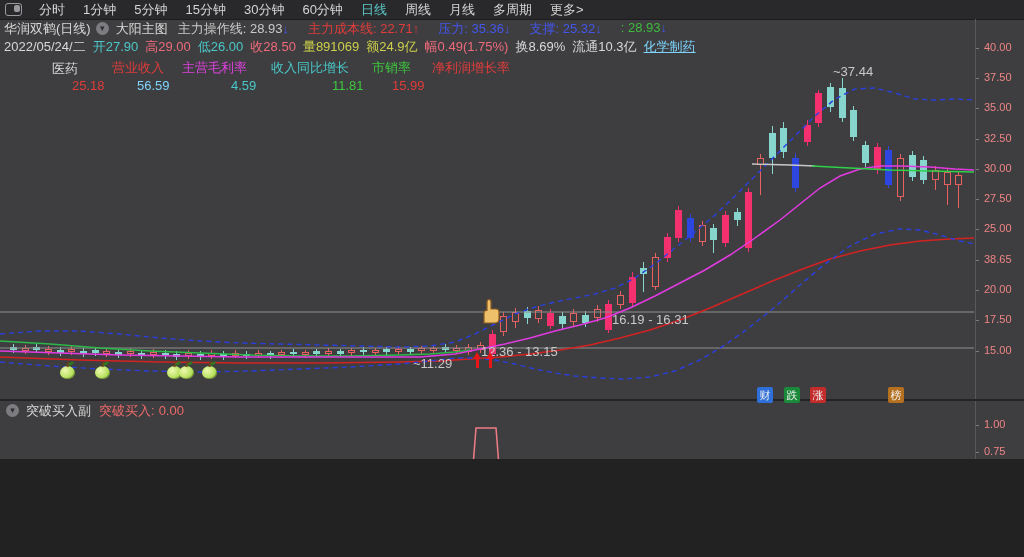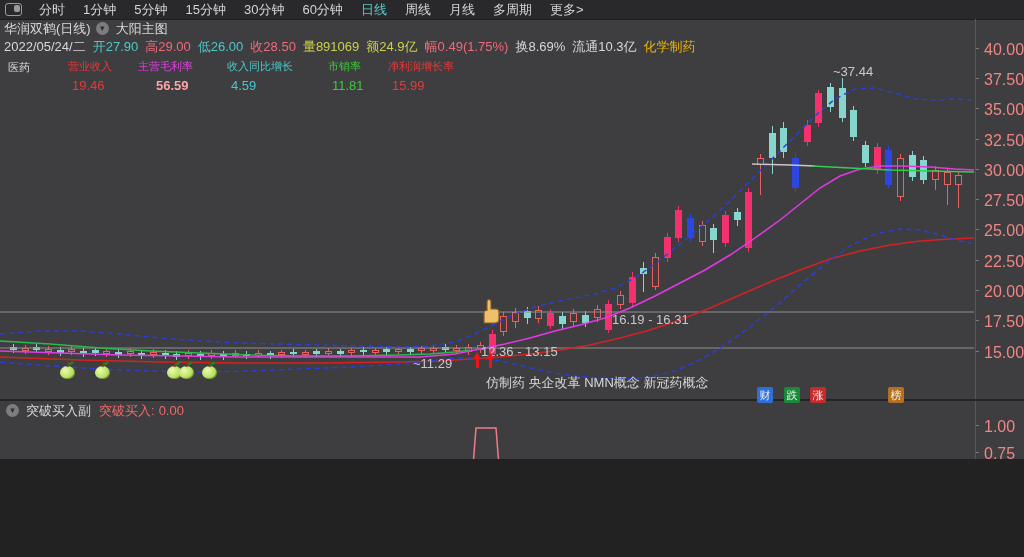--- a/index.html
+++ b/index.html
@@ -17,33 +17,33 @@
   #toolbar-right{margin-left:auto;display:flex;align-items:center;}
   .tbtn{padding:0 10px;border-left:1px solid #48484c;color:#d5d5d5;white-space:nowrap;}
   .tbtn:first-child{border-left:none;}
   
   #row2{position:absolute;left:4px;top:20px;height:17px;display:flex;align-items:center;white-space:nowrap;}
   #row3{position:absolute;left:4px;top:38px;height:17px;display:flex;align-items:flex-start;white-space:nowrap;}
   #row2 span,#row3 span{margin-right:7px;}
   .chev{width:13px;height:13px;border-radius:50%;background:#7d7d81;color:#2e2e30;font-size:9px;line-height:12px;
         text-align:center;margin-right:7px;flex:0 0 auto;}
   
-  .fund-h{position:absolute;font-size:11px;}
+  .fund-h{position:absolute;font-size:13px;margin-left:44px;}
   .fund-v{position:absolute;font-size:13px;}
   
   #candles,#overlay,#axis-layer{position:absolute;left:0;top:0;width:1024px;height:557px;}
   #linesvg{position:absolute;left:0;top:0;z-index:2;}
   #candles{z-index:1;}
   #overlay{z-index:3;}
   .wick{position:absolute;width:1px;}
   .body{position:absolute;width:7px;}
   .anno{position:absolute;color:#c9c9c9;font-size:13px;white-space:nowrap;}
   .badge{position:absolute;width:16px;height:16px;border-radius:2px;color:#f2f2f2;font-size:11px;
          line-height:16px;text-align:center;}
-  .ylab{position:absolute;color:#ef8585;font-size:16px;}
+  .ylab{position:absolute;color:#ef8585;font-size:11px;}
   .xlab{position:absolute;color:#ef8585;font-size:12px;}
   .tick{position:absolute;width:4px;height:1px;background:#7a7a7a;}
   .apple{position:absolute;width:15px;height:13px;border-radius:50% 50% 48% 48%;
          background:radial-gradient(circle at 35% 35%,#eef9b0,#b5e05c 60%,#8cc43e);
          box-shadow:inset -1px -1px 0 rgba(0,0,0,.28);}
   .apple::before{content:"";position:absolute;left:7px;top:-4px;width:2px;height:5px;background:#6e4418;transform:rotate(14deg);}
   .apple::after{content:"";position:absolute;left:8px;top:-4px;width:6px;height:3px;border-radius:50%;background:#2f7a1f;transform:rotate(-28deg);}
   .buy-arrow{position:absolute;width:9px;}
   .buy-arrow .head{width:0;height:0;border-left:4.5px solid transparent;border-right:4.5px solid transparent;border-bottom:7px solid #e81616;}
   .buy-arrow .stem{width:3px;height:9px;background:#e81616;margin:0 auto;}
@@ -78,42 +78,49 @@
         <span class="tab">月线</span>
         <span class="tab">多周期</span>
         <span class="tab">更多&gt;</span>
       </div>
   </div>
 
   <div id="row2">
     <span style="margin-right:5px;">华润双鹤(日线)</span>
     <div class="chev">▾</div>
     <span style="margin-right:10px;">大阳主图</span>
+    <span id="row2-indicators" style="display:flex;margin-right:0;">
+        <span style="color: rgb(201, 201, 201); margin-right: 12px;">主力操作线: 28.93<span style="color: rgb(68, 85, 238);">↓</span></span>
+        <span style="color: rgb(226, 59, 59); margin-right: 12px;">主力成本线: 22.71<span style="color: rgb(226, 59, 59);">↑</span></span>
+        <span style="color: rgb(68, 85, 238); margin-right: 12px;">压力: 35.36<span style="color: rgb(68, 85, 238);">↓</span></span>
+        <span style="color: rgb(68, 85, 238); margin-right: 12px;">支撑: 25.32<span style="color: rgb(68, 85, 238);">↓</span></span>
+        <span style="color: rgb(61, 187, 61); margin-right: 12px;">: 28.93<span style="color: rgb(68, 85, 238);">↓</span></span>
+      </span>
   </div>
 
   <div id="row3">
       <span style="color: rgb(216, 216, 216);">2022/05/24/二</span>
       <span style="color: rgb(76, 200, 200);">开27.90</span>
       <span style="color: rgb(239, 106, 122);">高29.00</span>
       <span style="color: rgb(76, 200, 200);">低26.00</span>
       <span style="color: rgb(239, 106, 122);">收28.50</span>
       <span style="color: rgb(205, 208, 74);">量891069</span>
       <span style="color: rgb(205, 208, 74);">额24.9亿</span>
       <span style="color: rgb(239, 106, 122);">幅0.49(1.75%)</span>
       <span style="color: rgb(216, 216, 216);">换8.69%</span>
       <span style="color: rgb(216, 216, 216);">流通10.3亿</span>
-      <span style="color: #eab308;">化学制药</span>
+      <span style="color: #7dd3fc; text-decoration: underline;">化学制药</span>
     </div>
 
   <div id="fund">
       <div class="fund-h" style="left: 8px; top: 60px; color: rgb(220, 220, 220); position: absolute;">医药</div>
       <div class="fund-h" style="left: 68px; top: 59px; color: rgb(226, 59, 59); position: absolute;">营业收入</div>
-      <div class="fund-v" style="left: 72px; top: 78px; color: rgb(226, 59, 59); position: absolute;">19.46</div>
+      <div class="fund-v" style="left: 72px; top: 78px; color: rgb(226, 59, 59); position: absolute;">25.18</div>
       <div class="fund-h" style="left: 138px; top: 59px; color: rgb(224, 64, 224); position: absolute;">主营毛利率</div>
-      <div class="fund-v" style="left: 156px; top: 78px; color: #fca5a5; position: absolute; font-weight: bold;">56.59</div>
+      <div class="fund-v" style="left: 137px; top: 78px; color: #7dd3fc; position: absolute;">56.59</div>
       <div class="fund-h" style="left: 227px; top: 59px; color: rgb(73, 200, 200); position: absolute;">收入同比增长</div>
       <div class="fund-v" style="left: 231px; top: 78px; color: rgb(73, 200, 200); position: absolute;">4.59</div>
       <div class="fund-h" style="left: 328px; top: 59px; color: rgb(60, 200, 60); position: absolute;">市销率</div>
       <div class="fund-v" style="left: 332px; top: 78px; color: rgb(60, 200, 60); position: absolute;">11.81</div>
       <div class="fund-h" style="left: 388px; top: 59px; color: rgb(226, 59, 59); position: absolute;">净利润增长率</div>
       <div class="fund-v" style="left: 392px; top: 78px; color: rgb(226, 59, 59); position: absolute;">15.99</div>
     </div>
 
   <div id="candles">
       <div class="wick" style="left: 13px; top: 344px; height: 9px; background: rgb(134, 214, 205);"></div>
@@ -291,21 +298,20 @@
       <polyline points="0,362 50,366 100,369 150,371 200,372 250,371 300,369 350,367 400,364 430,361 455,358 475,358 495,360 515,364 535,369 555,373 575,376 600,378 625,379 650,377 675,371 700,360 725,345 750,327 775,307 800,285 825,264 850,246 875,234 900,229 920,230 940,235 960,241 974,244" fill="none" stroke="#2b3fe0" stroke-width="1.4" stroke-dasharray="5,4"></polyline>
       <polyline points="752,164 790,165 815,166" fill="none" stroke="#c8c8c8" stroke-width="1.3"></polyline>
       <polyline points="812,166 850,168 890,170 930,171 974,172" fill="none" stroke="#2fd04a" stroke-width="1.5"></polyline>
       <polyline points="0,530 468,530 476,428 496,428 504,530 974,530" fill="none" stroke="#f07c86" stroke-width="1.5"></polyline>
     </svg>
   <div id="overlay">
       <div class="anno" style="left: 833px; top: 64px;">~37.44</div>
       <div class="anno" style="left: 612px; top: 312px;">16.19 - 16.31</div>
       <div class="anno" style="left: 481px; top: 344px;">12.36 - 13.15</div>
       <div class="anno" style="left: 413px; top: 356px;">~11.29</div>
-      <div class="anno" style="left: 486px; top: 374px; color: rgb(216, 216, 216);">仿制药 央企改革 NMN概念 新冠药概念</div>
       <div class="badge" style="left: 757px; top: 387px; background: rgb(47, 111, 217);">财</div>
       <div class="badge" style="left: 784px; top: 387px; background: rgb(26, 138, 58);">跌</div>
       <div class="badge" style="left: 810px; top: 387px; background: rgb(196, 43, 43);">涨</div>
       <div class="badge" style="left: 888px; top: 387px; background: rgb(181, 112, 31);">榜</div>
       <div class="apple" style="left: 60px; top: 366px;"></div>
       <div class="apple" style="left: 95px; top: 366px;"></div>
       <div class="apple" style="left: 167px; top: 366px;"></div>
       <div class="apple" style="left: 179px; top: 366px;"></div>
       <div class="apple" style="left: 202px; top: 366px;"></div>
       <div class="buy-arrow" style="left: 473px; top: 352px;">
@@ -330,21 +336,21 @@
       <div class="ylab" style="left: 984px; top: 101px;">35.00</div>
       <div class="tick" style="left: 975px; top: 108px;"></div>
       <div class="ylab" style="left: 984px; top: 132px;">32.50</div>
       <div class="tick" style="left: 975px; top: 139px;"></div>
       <div class="ylab" style="left: 984px; top: 162px;">30.00</div>
       <div class="tick" style="left: 975px; top: 169px;"></div>
       <div class="ylab" style="left: 984px; top: 192px;">27.50</div>
       <div class="tick" style="left: 975px; top: 199px;"></div>
       <div class="ylab" style="left: 984px; top: 222px;">25.00</div>
       <div class="tick" style="left: 975px; top: 229px;"></div>
-      <div class="ylab" style="left: 984px; top: 253px;">22.50</div>
+      <div class="ylab" style="left: 984px; top: 253px;">38.65</div>
       <div class="tick" style="left: 975px; top: 260px;"></div>
       <div class="ylab" style="left: 984px; top: 283px;">20.00</div>
       <div class="tick" style="left: 975px; top: 290px;"></div>
       <div class="ylab" style="left: 984px; top: 313px;">17.50</div>
       <div class="tick" style="left: 975px; top: 320px;"></div>
       <div class="ylab" style="left: 984px; top: 344px;">15.00</div>
       <div class="tick" style="left: 975px; top: 351px;"></div>
       <div class="ylab" style="left: 984px; top: 418px;">1.00</div>
       <div class="tick" style="left: 975px; top: 425px;"></div>
       <div class="ylab" style="left: 984px; top: 445px;">0.75</div>

